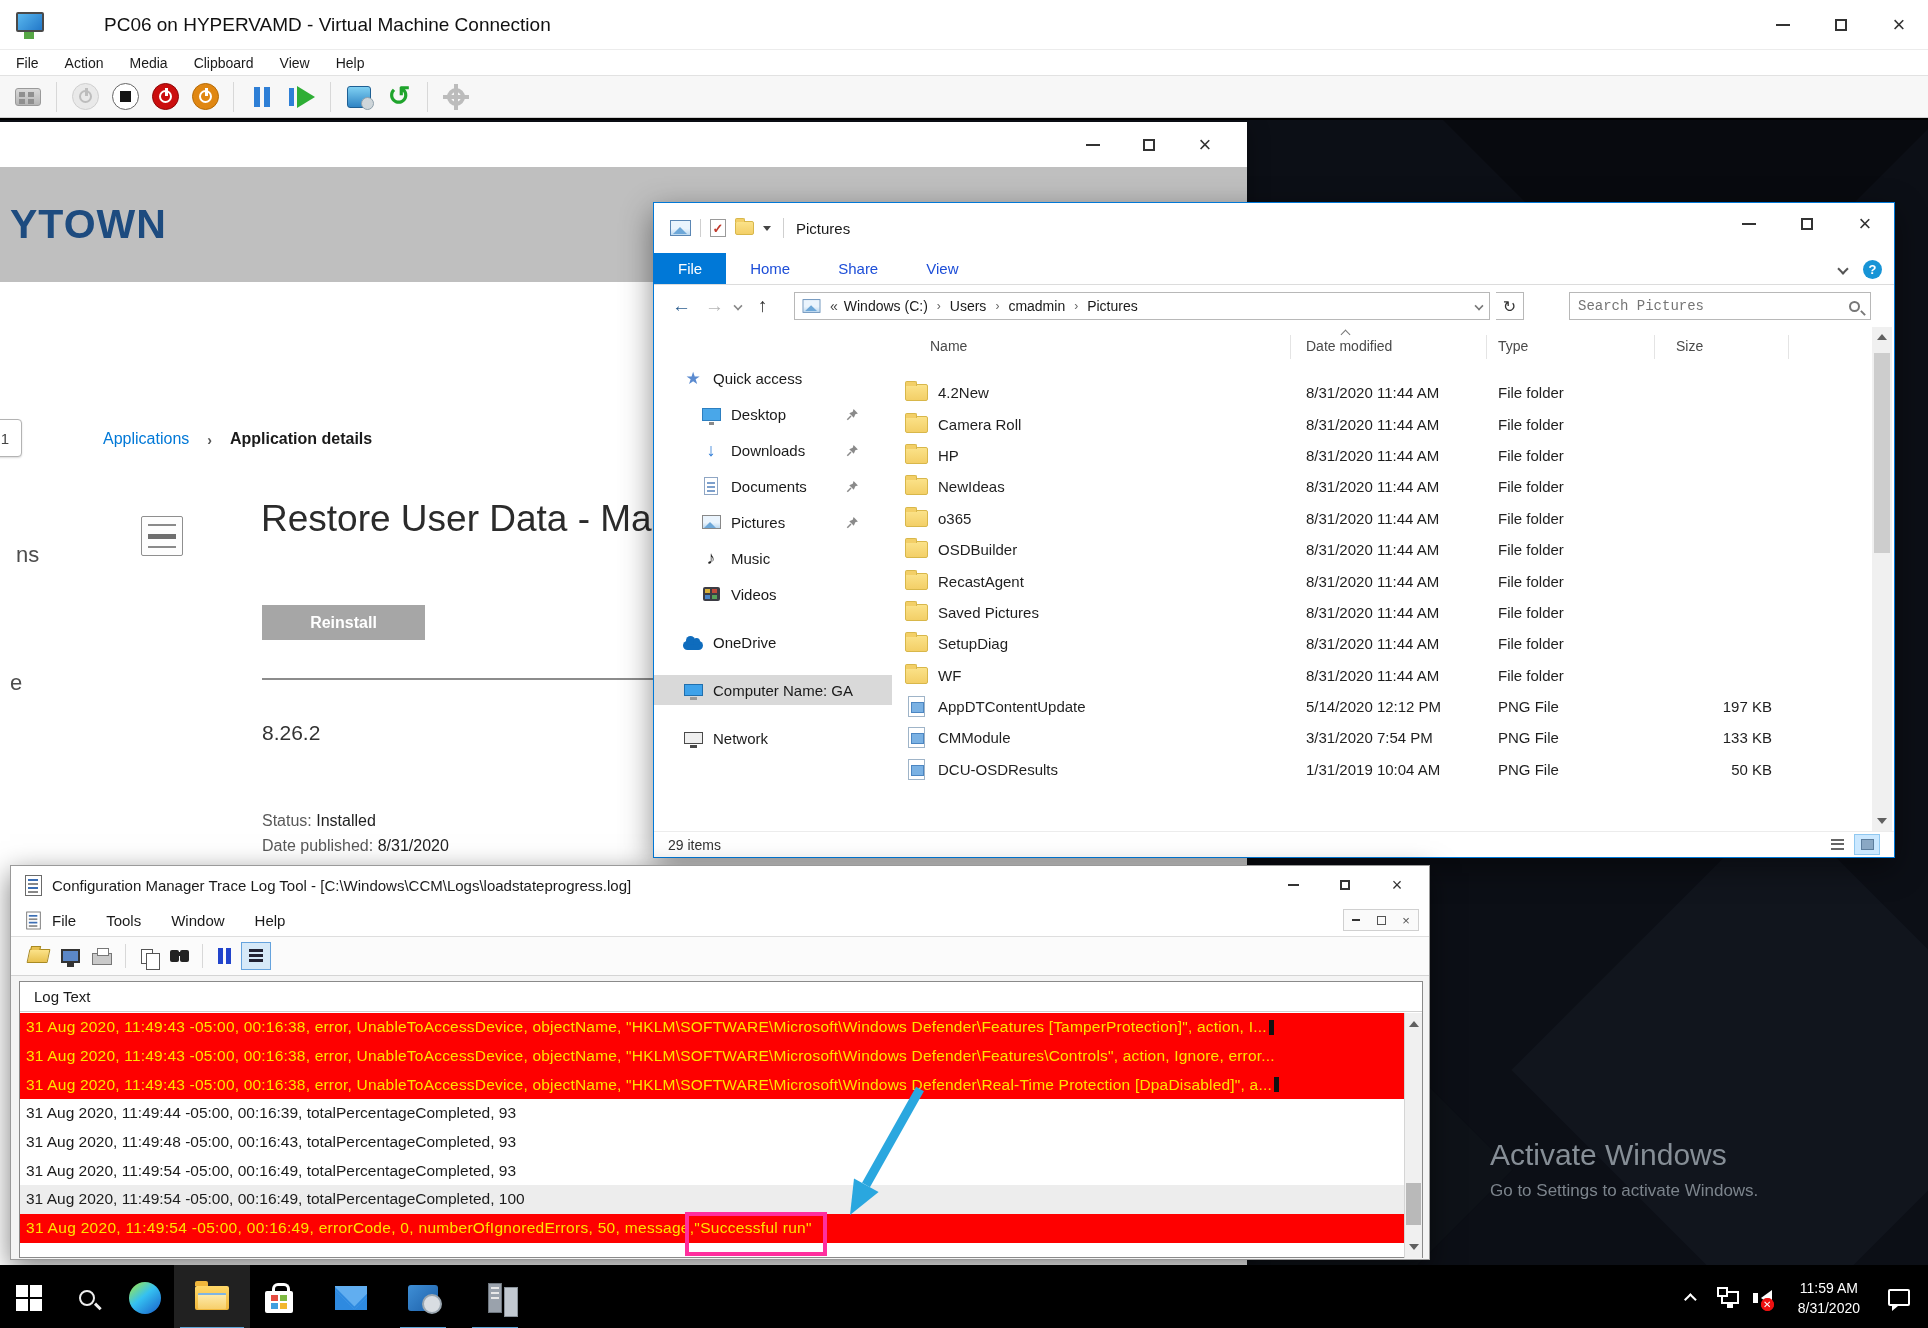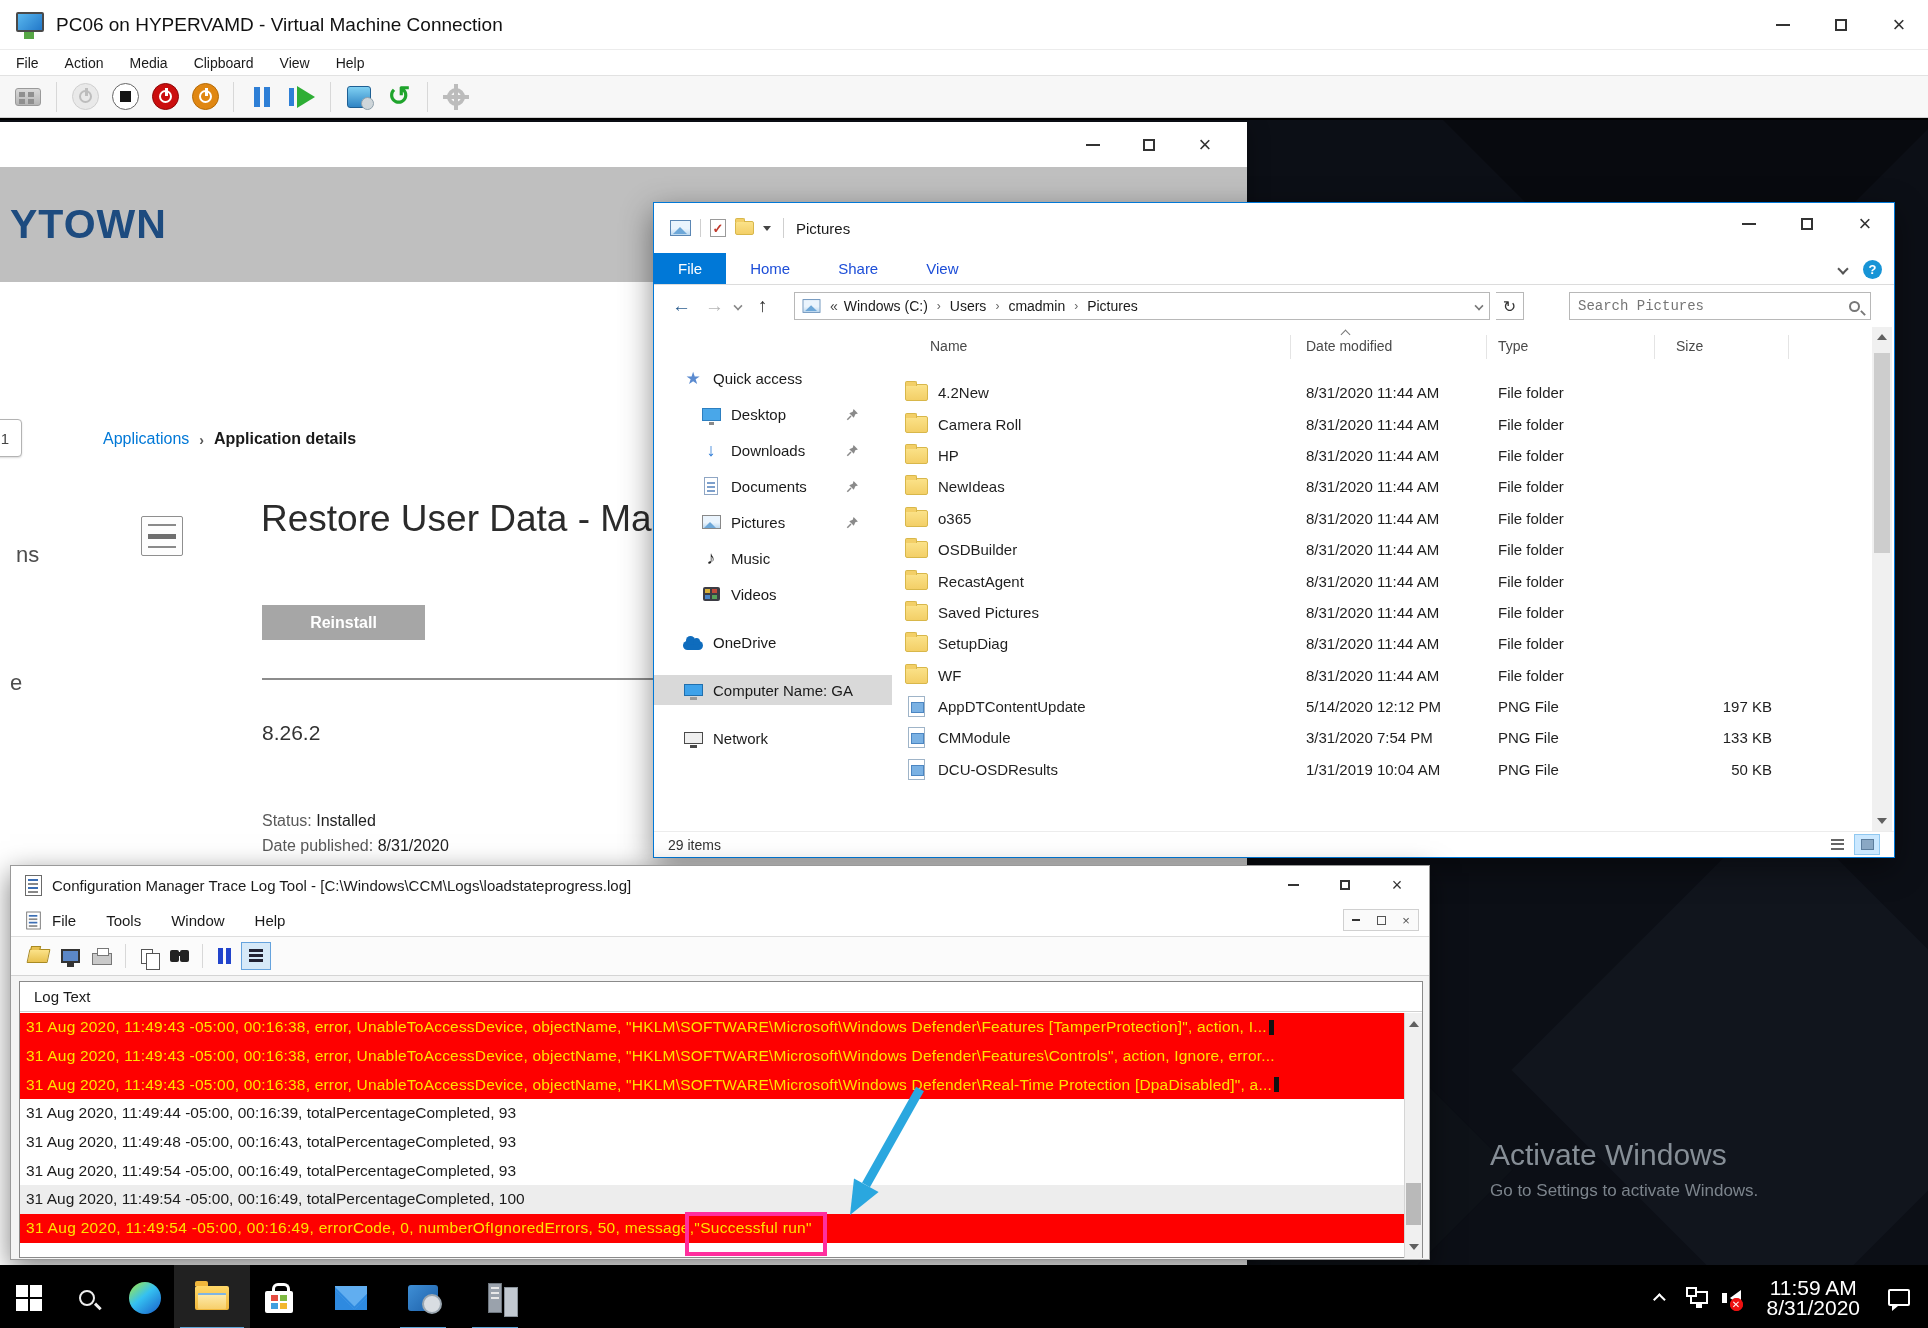--- a/index.html
+++ b/index.html
@@ -1,20 +1,20 @@
 <!DOCTYPE html>
 <html><head>
 <meta charset="utf-8">
 <style>
   * { margin:0; padding:0; box-sizing:border-box; }
   body { font-family:"Liberation Sans", sans-serif; background:#222; }
   .screen { position:relative; width:1928px; height:1328px; background:#fff; overflow:hidden; font-family:"Liberation Sans", sans-serif; }
 
   
-  .vm-titlebar { position:absolute; left:0; top:0; width:1928px; height:50px; background:#fff; border-bottom:1px solid #ececec; display:flex; align-items:center; }
+  .vm-titlebar { position:absolute; left:0; top:0; width:1928px; height:50px; background:#fff; border-bottom:1px solid #ececec; display:flex; align-items:center;gap:48px; }
   .vm-appicon { position:relative; width:34px; height:30px; margin-left:12px; }
   .vm-appicon .scr { position:absolute; left:4px; top:2px; width:28px; height:20px; background:linear-gradient(135deg,#59b7ee,#2278c9); border:2px solid #4a4a4a; border-radius:2px; }
   .vm-appicon .base { position:absolute; left:12px; top:22px; width:10px; height:7px; background:#57a746; }
   .vm-title { margin-left:10px; font-size:19px; color:#111; }
   .vm-caps { margin-left:auto; display:flex; }
   .cap-btn { width:58px; height:50px; display:flex; align-items:center; justify-content:center; color:#222; }
   .cap-min-bar { width:14px; height:2px; background:#333; }
   .cap-max-box { width:12px; height:12px; border:2px solid #333; }
   .cap-x { font-size:22px; line-height:1; color:#333; }
   .vm-menubar { position:absolute; left:0; top:50px; width:1928px; height:26px; background:#fff; border-bottom:1px solid #e2e2e2; display:flex; align-items:center; gap:26px; padding-left:16px; font-size:14px; color:#1a1a1a; }
@@ -52,21 +52,21 @@
   
   .sc-window { position:absolute; left:0; top:2px; width:1247px; height:1145px; background:#fff; z-index:10; box-shadow:0 6px 20px rgba(0,0,0,.35); }
   .sc-titlebar { position:relative; height:45px; background:#fff; }
   .sc-caps { position:absolute; right:14px; top:0; display:flex; }
   .sc-caps .cap-btn { width:56px; height:45px; }
   .sc-banner { height:115px; background:#bfbfbf; display:flex; align-items:center; }
   .sc-brand { margin-left:10px; font-size:41px; font-weight:bold; color:#1d4b7f; letter-spacing:1px; }
   .sc-badge { position:absolute; left:-12px; top:297px; width:34px; height:38px; background:#fff; border:1px solid #b3b3b3; border-radius:4px; display:flex; align-items:center; justify-content:center; font-size:15px; color:#444; box-shadow:0 1px 2px rgba(0,0,0,.15); }
   .sc-frag1 { position:absolute; left:16px; top:420px; font-size:22px; color:#4d4d4d; }
   .sc-frag2 { position:absolute; left:10px; top:548px; font-size:22px; color:#4d4d4d; }
-  .sc-breadcrumb { position:absolute; left:103px; top:308px; font-size:16px; display:flex; align-items:flex-end; gap:10px; }
+  .sc-breadcrumb { position:absolute; left:103px; top:308px; font-size:16px; display:flex; align-items:flex-end; gap:18px; }
   .sc-breadcrumb .root { color:#0078d7; }
   .sc-breadcrumb .sep { color:#555; font-weight:bold; font-size:14px; }
   .sc-breadcrumb .cur { color:#1a1a1a; font-weight:bold; }
   .sc-appicon { position:absolute; left:141px; top:394px; width:42px; height:40px; background:#fdfdfd; border:1px solid #8f8f8f; border-radius:2px; padding:7px 6px; display:flex; flex-direction:column; justify-content:space-between; }
   .sc-appicon i { display:block; height:2px; background:#8a8a8a; }
   .sc-appicon i:nth-child(2) { height:5px; background:#6f6f6f; }
   .sc-apptitle { position:absolute; left:261px; top:376px; font-size:37px; font-weight:300; color:#2b2b2b; white-space:nowrap; }
   .sc-reinstall { position:absolute; left:262px; top:483px; width:163px; height:35px; background:#a6a6a6; border:none; color:#fff; font-weight:bold; font-size:16px; font-family:inherit; }
   .sc-divider { position:absolute; left:262px; top:556px; width:392px; height:2px; background:#8c8c8c; }
   .sc-version { position:absolute; left:262px; top:599px; font-size:21px; color:#333; }
@@ -231,21 +231,21 @@
   .srv-ic::before { content:""; position:absolute; left:16px; top:4px; width:14px; height:30px; background:#c2c9d1; box-shadow:inset 0 0 0 1px #8a929a; }
   .srv-ic::after { content:""; position:absolute; left:3px; top:4px; width:8px; height:2px; background:#e8e8e8; box-shadow:0 5px 0 #e8e8e8, 0 10px 0 #e8e8e8; }
   .tray { margin-left:auto; display:flex; align-items:center; height:65px; }
   .tray-chevron { width:9px; height:9px; border-left:2px solid #fff; border-top:2px solid #fff; transform:rotate(45deg) translateY(3px); margin-right:24px; }
   .tray-net { position:relative; width:18px; height:13px; border:2px solid #fff; margin-right:22px; }
   .tray-net::before { content:""; position:absolute; left:-6px; top:-6px; width:7px; height:6px; border:2px solid #fff; background:#000; }
   .tray-net::after { content:""; position:absolute; left:4px; top:11px; width:6px; height:4px; background:#fff; }
   .tray-vol { position:relative; width:0; height:0; border-top:8px solid transparent; border-bottom:8px solid transparent; border-right:11px solid #fff; margin-right:26px; }
   .tray-vol::before { content:""; position:absolute; left:-8px; top:-5px; width:5px; height:10px; background:#fff; }
   .tray-vol::after { content:""; position:absolute; left:0px; top:0px; width:13px; height:13px; background:#e11; border-radius:50%; box-shadow:inset 0 0 0 2px #e11; color:#fff; font-size:10px; content:"✕"; display:flex; align-items:center; justify-content:center; }
-  .tray-clock { color:#fff; font-size:21px; text-align:center; line-height:20px; margin-right:28px; }
+  .tray-clock { color:#fff; font-size:14px; text-align:center; line-height:20px; margin-right:28px; }
   .tray-ac { position:relative; width:22px; height:17px; border:2px solid #fff; border-radius:2px; margin-right:18px; }
   .tray-ac::after { content:""; position:absolute; left:2px; top:15px; width:0; height:0; border-top:5px solid #fff; border-right:6px solid transparent; }
 </style>
 </head>
 <body>
 
 <div class="screen">
 
   <div class="vm-titlebar">
     <div class="vm-appicon">

